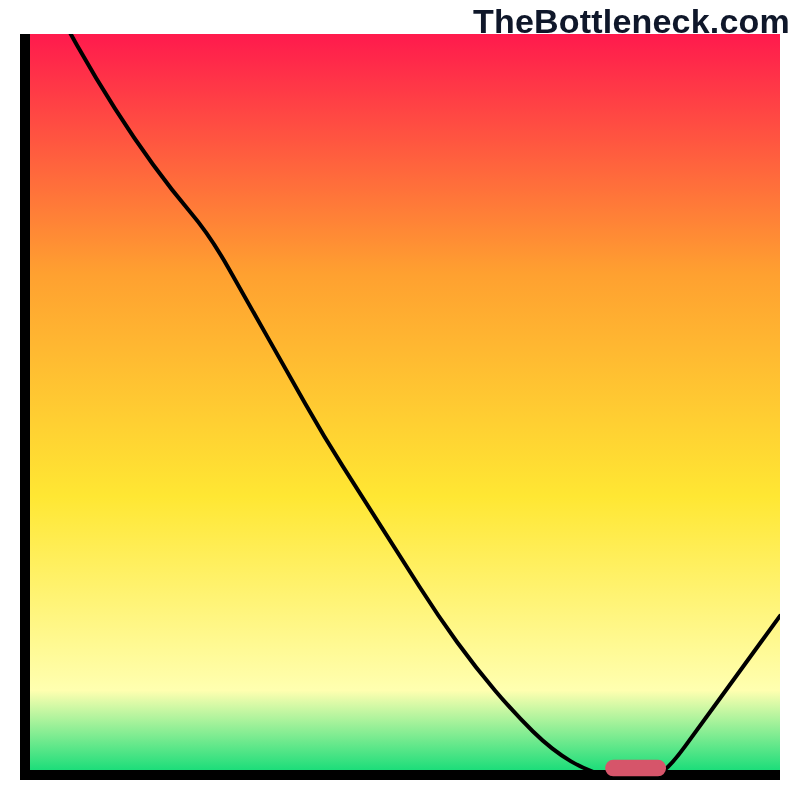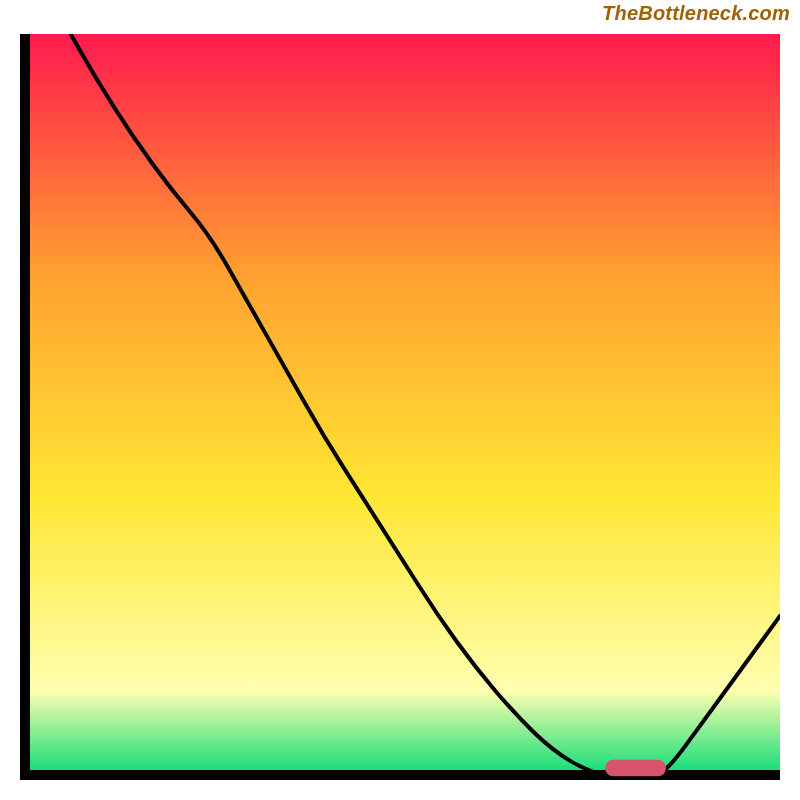--- a/index.html
+++ b/index.html
@@ -12,25 +12,24 @@
   }
   .container {
     position: relative;
     width: 800px;
     height: 800px;
   }
   .watermark {
     position: absolute;
     top: 2px;
     right: 10px;
-    font-size: 20px;
+    font-size: 34px;
     font-weight: 600;
-    color: #a16207;
+    color: #0f172a;
     letter-spacing: 0.2px;
-    font-style: italic;
   }
   .plot-frame {
     position: absolute;
     left: 20px;
     top: 34px;
     width: 760px;
     height: 746px;
     box-sizing: border-box;
   }
   .plot-bg {

